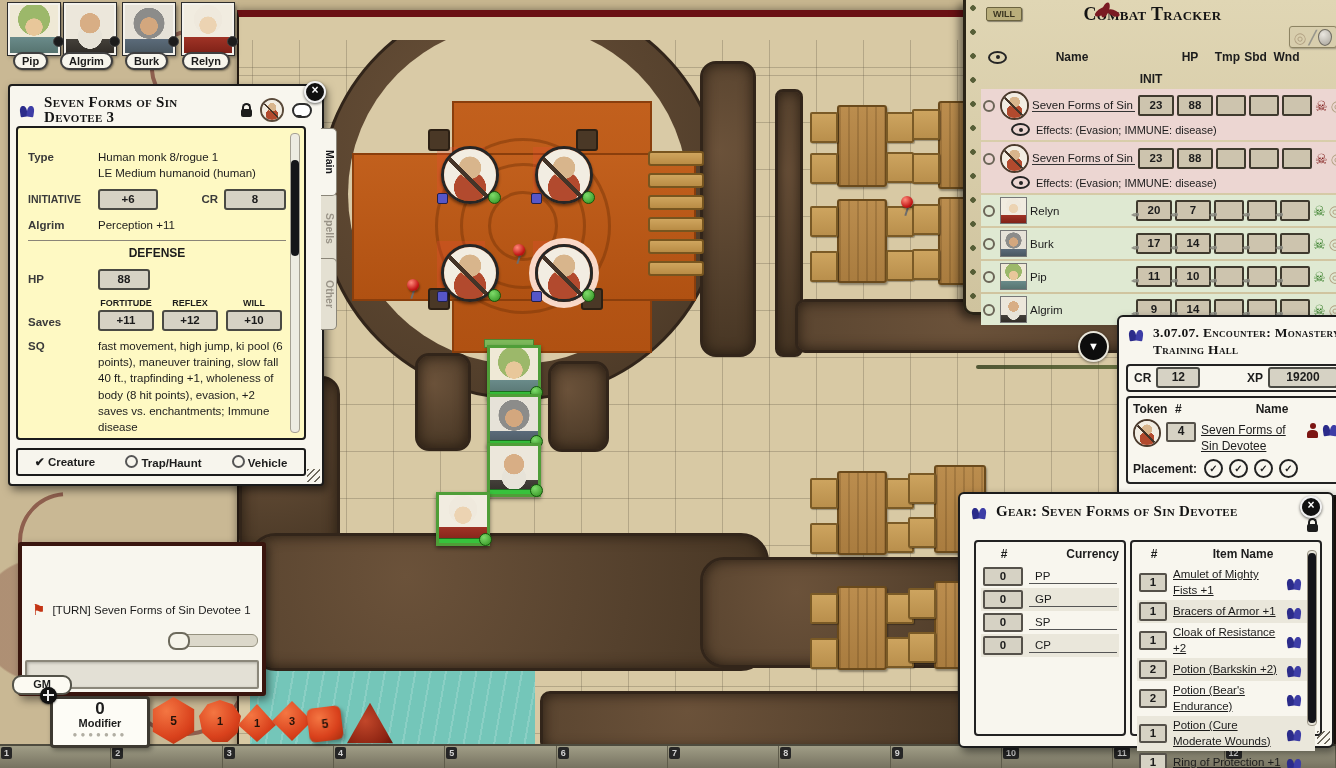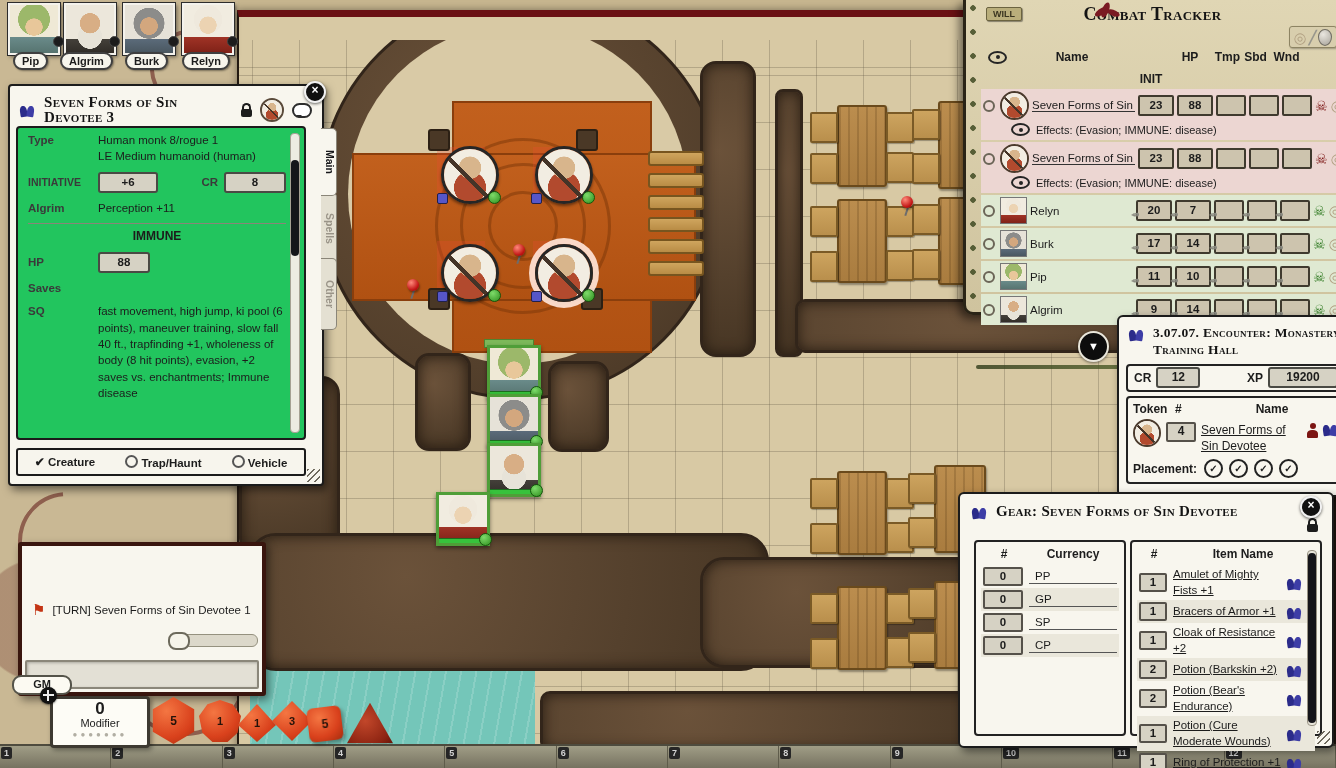--- a/index.html
+++ b/index.html
@@ -106,21 +106,21 @@
   .pin::before{content:"";position:absolute;left:6px;top:9px;width:2px;height:11px;background:#6d6d6d;transform:rotate(18deg);}
   .pin::after{content:"";position:absolute;left:1px;top:0;width:12px;height:12px;border-radius:50%;
        background:radial-gradient(circle at 35% 30%,#ff8a7a,#c11414 65%,#7d0b0b);box-shadow:1px 2px 2px rgba(0,0,0,.35);}
   .grassbar{position:absolute;background:#7cb85a;border:1px solid #4e8530;z-index:6;}
   
   .sheet{left:8px;top:84px;width:312px;height:398px;z-index:6;border-radius:4px;}
   .sheet-title{display:flex;align-items:center;gap:8px;padding:9px 10px 2px 10px;}
   .sheet-title .t{font-size:15px;flex:1;line-height:1;}
   .minportrait{width:20px;height:20px;border-radius:50%;border:2px solid #5a4a3a;overflow:hidden;flex:none;}
   .sbody{position:absolute;left:6px;right:16px;top:40px;bottom:44px;border:2px solid #1b1b1b;border-radius:4px;
-        background:#22c55e;padding:4px 18px 4px 10px;overflow:hidden;font-size:11.5px;line-height:1.42;}
+        background:#fef9c3;padding:21px 18px 4px 10px;overflow:hidden;font-size:11.5px;line-height:1.42;}
   .srow{display:grid;grid-template-columns:62px 1fr;column-gap:8px;margin-bottom:7px;}
   .srow .lab{font-weight:bold;color:#3a3a3a;}
   .ibox{background:#d6d2c4;border:2px solid #4a4a44;border-radius:3px;text-align:center;font-weight:bold;
         display:inline-block;line-height:17px;}
   .shead{border-top:1px solid #8a8578;margin:3px 0 7px;padding-top:4px;text-align:center;font-weight:bold;font-size:12px;}
   .scroll{position:absolute;right:4px;top:5px;bottom:5px;width:8px;background:#edebe2;border:1px solid #a5a093;border-radius:4px;}
   .scroll .thumb{position:absolute;left:0;right:0;top:26px;height:96px;background:#15151a;border-radius:4px;}
   .typebar{position:absolute;left:6px;right:16px;bottom:8px;height:24px;border:2px solid #1b1b1b;border-radius:3px;
         background:#f7f5ed;display:flex;align-items:center;justify-content:center;gap:30px;font-weight:bold;font-size:11.5px;}
   .radio{width:9px;height:9px;border:2px solid #555;border-radius:50%;display:inline-block;vertical-align:-1px;}
@@ -139,21 +139,21 @@
   .chatslider .bub{position:absolute;left:-3px;top:-3px;width:18px;height:14px;background:#f6f4ea;border:2px solid #6d6a5c;
         border-radius:8px;}
   .chatinput{position:absolute;left:3px;right:3px;bottom:3px;height:25px;background:#e3e0d5;
         border:2px solid #8b877a;border-radius:2px;box-shadow:inset 1px 1px 3px rgba(0,0,0,.25);}
   .gmpill{position:absolute;left:12px;top:675px;width:56px;height:16px;background:#fcfaf2;border:2px solid #55544a;
         border-radius:9px;text-align:center;font-weight:bold;font-size:11px;line-height:15px;z-index:5;}
   
   .mod{position:absolute;left:50px;top:696px;width:94px;height:46px;background:#fdfcf6;border:3px solid #3d3931;
         border-radius:4px;z-index:5;box-shadow:2px 2px 5px rgba(0,0,0,.4);text-align:center;}
   .mod .v{font-size:17px;font-weight:bold;line-height:18px;margin-top:1px;}
-  .mod .l{font-size:11px;font-weight:normal;line-height:11px;}
+  .mod .l{font-size:11px;font-weight:bold;line-height:11px;}
   .mod .dots{margin-top:3px;letter-spacing:3px;color:#b1aea3;font-size:8px;line-height:6px;}
   .mod .tgt{position:absolute;left:-13px;top:-12px;width:17px;height:17px;background:#111;border-radius:50%;
         box-shadow:0 1px 2px rgba(0,0,0,.5);}
   .mod .tgt::before{content:"";position:absolute;left:3px;top:7px;right:3px;height:2px;background:#eee;}
   .mod .tgt::after{content:"";position:absolute;top:3px;left:7px;bottom:3px;width:2px;background:#eee;}
   .die{position:absolute;z-index:5;display:flex;align-items:center;justify-content:center;
         font-weight:bold;color:#26130a;filter:drop-shadow(2px 3px 2px rgba(0,0,0,.35));
         background:radial-gradient(circle at 35% 30%,#f47642,#d9411c 60%,#a52c0d);}
   .d20{left:150px;top:697px;width:47px;height:47px;font-size:12px;
         clip-path:polygon(50% 0,94% 26%,94% 74%,50% 100%,6% 74%,6% 26%);}
@@ -473,27 +473,32 @@
         <span class="ibox" style="width:56px;">+6</span>
         <span style="flex:1;"></span>
         <span class="lab" style="margin-right:6px;">CR</span>
         <span class="ibox" style="width:58px;">8</span>
       </span>
     </div>
     <div class="srow">
       <span class="lab">Algrim</span>
       <span>Perception +11</span>
     </div>
-    <div class="shead">IMMUNE</div>
+    <div class="shead">DEFENSE</div>
     <div class="srow" style="align-items:center;">
       <span class="lab">HP</span>
       <span><span class="ibox" style="width:48px;">88</span></span>
     </div>
     <div class="srow" style="align-items:end;">
       <span class="lab">Saves</span>
+      <span style="display:flex;gap:8px;">
+        <span style="text-align:center;"><span style="display:block;font-size:9px;font-weight:bold;">FORTITUDE</span><span class="ibox" style="width:52px;">+11</span></span>
+        <span style="text-align:center;"><span style="display:block;font-size:9px;font-weight:bold;">REFLEX</span><span class="ibox" style="width:52px;">+12</span></span>
+        <span style="text-align:center;"><span style="display:block;font-size:9px;font-weight:bold;">WILL</span><span class="ibox" style="width:52px;">+10</span></span>
+      </span>
     </div>
     <div class="srow">
       <span class="lab">SQ</span>
       <span>fast movement, high jump, ki pool (6 points), maneuver training, slow fall 40 ft., trapfinding +1, wholeness of body (8 hit points), evasion, +2 saves vs. enchantments; Immune disease</span>
     </div>
 
     <div class="scroll">
         <div class="thumb"></div>
       </div>
   </div>
@@ -726,21 +731,21 @@
 <div class="win gear">
   <div class="xbtn" style="right:10px;top:2px;">×</div>
   <span class="lockico" style="position:absolute;right:14px;top:24px;"></span>
   <div class="gear-title">
     <span class="wicon"></span>
     <span class="t gothic">Gear: Seven Forms of Sin Devotee</span>
   </div>
   <div class="gpanel gp-cur">
     <div class="ghead">
       <span style="width:46px;text-align:center;">#</span>
-      <span style="flex:1;text-align:center;">Currency</span>
+      <span style="flex:1;text-align:right;">Currency</span>
     </div>
     <div class="grow">
       <span class="qbox" style="width:36px;">0</span>
       <span class="ccode">PP</span>
     </div>
     <div class="grow shade">
       <span class="qbox" style="width:36px;">0</span>
       <span class="ccode">GP</span>
     </div>
     <div class="grow">

